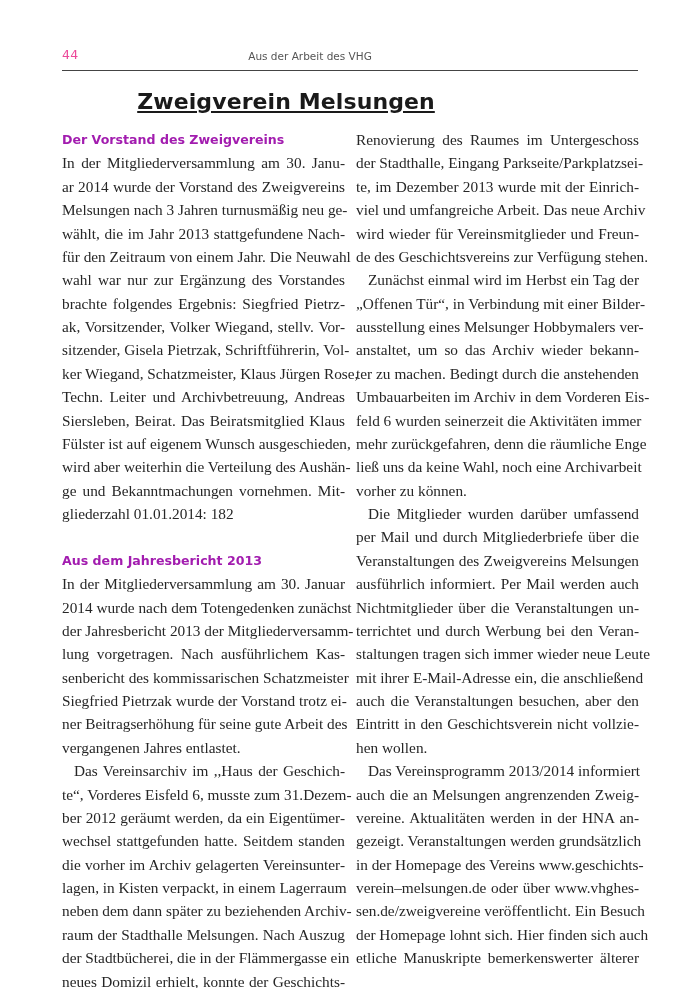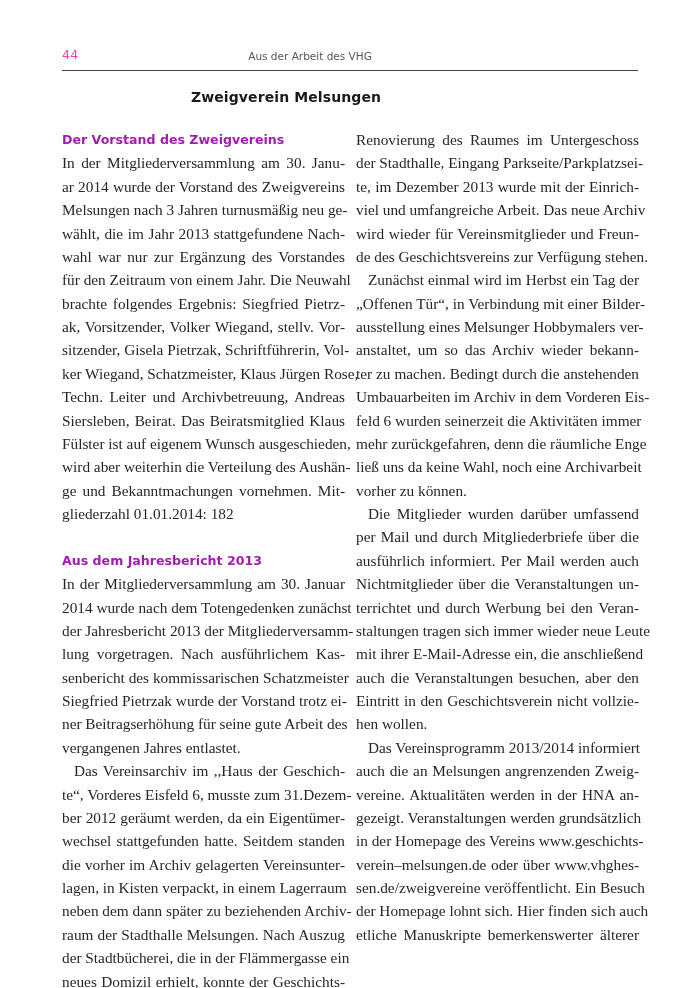--- a/index.html
+++ b/index.html
@@ -1,20 +1,20 @@
 <!DOCTYPE html>
 <html><head>
 <meta charset="utf-8">
 <style>
   html, body { margin: 0; padding: 0; background: #ffffff; }
   body { width: 700px; height: 988px; position: relative; overflow: hidden; color: #222222; }
   .page-number { position: absolute; left: 62px; top: 47px; font-family: "DejaVu Sans", sans-serif; font-size: 12.5px; color: #ec4899; letter-spacing: 0.2px; }
   .running-head { position: absolute; left: 0; width: 620px; top: 50px; text-align: center; font-family: "DejaVu Sans", sans-serif; font-size: 10.5px; color: #555; }
   .header-rule { position: absolute; left: 62px; width: 576px; top: 70px; height: 0; border-top: 1.3px solid #444; }
-  .article-title { position: absolute; left: 0; width: 572px; top: 89px; text-align: center; font-family: "DejaVu Sans", sans-serif; font-weight: bold; font-size: 14px; color: #1a1a1a; letter-spacing: 0.1px; }
+  .article-title { position: absolute; left: 0; width: 572px; top: 89px; text-align: center; font-family: "DejaVu Sans", sans-serif; font-weight: bold; font-size: 22px; color: #1a1a1a; letter-spacing: 0.1px; text-decoration: underline; }
   .column { position: absolute; top: 128px; width: 283px; }
   .col-left { left: 62px; }
   .col-right { left: 356px; }
   .line { display: block; height: 23.38px; line-height: 23.38px; font-family: "Liberation Serif", serif; font-size: 15.3px; color: #262626; white-space: nowrap; text-align: justify; text-align-last: justify; }
   .line.last { text-align-last: left; }
   .line.indent { padding-left: 12px; }
   .line.sub { font-family: "DejaVu Sans", sans-serif; font-weight: bold; font-size: 12.6px; color: #a21caf; text-align-last: left; }
   .line.blank { }
 </style>
 </head>
@@ -27,22 +27,22 @@
 </div>
 
 <h1 class="article-title" style="margin:0">Zweigverein Melsungen</h1>
 
 <div class="column col-left">
     <span class="line sub">Der Vorstand des Zweigvereins</span>
     <span class="line">In der Mitgliederversammlung am 30. Janu-</span>
     <span class="line">ar 2014 wurde der Vorstand des Zweigvereins</span>
     <span class="line">Melsungen nach 3 Jahren turnusmäßig neu ge-</span>
     <span class="line">wählt, die im Jahr 2013 stattgefundene Nach-</span>
+    <span class="line">für den Zeitraum von einem Jahr. Die Neuwahl</span>
     <span class="line">wahl war nur zur Ergänzung des Vorstandes</span>
-    <span class="line">für den Zeitraum von einem Jahr. Die Neuwahl</span>
     <span class="line">brachte folgendes Ergebnis: Siegfried Pietrz-</span>
     <span class="line">ak, Vorsitzender, Volker Wiegand, stellv. Vor-</span>
     <span class="line">sitzender, Gisela Pietrzak, Schriftführerin, Vol-</span>
     <span class="line">ker Wiegand, Schatzmeister, Klaus Jürgen Rose,</span>
     <span class="line">Techn. Leiter und Archivbetreuung, Andreas</span>
     <span class="line">Siersleben, Beirat. Das Beiratsmitglied Klaus</span>
     <span class="line">Fülster ist auf eigenem Wunsch ausgeschieden,</span>
     <span class="line">wird aber weiterhin die Verteilung des Aushän-</span>
     <span class="line">ge und Bekanntmachungen vornehmen. Mit-</span>
     <span class="line last">gliederzahl 01.01.2014: 182</span>
@@ -79,20 +79,21 @@
     <span class="line">ausstellung eines Melsunger Hobbymalers ver-</span>
     <span class="line">anstaltet, um so das Archiv wieder bekann-</span>
     <span class="line">ter zu machen. Bedingt durch die anstehenden</span>
     <span class="line">Umbauarbeiten im Archiv in dem Vorderen Eis-</span>
     <span class="line">feld 6 wurden seinerzeit die Aktivitäten immer</span>
     <span class="line">mehr zurückgefahren, denn die räumliche Enge</span>
     <span class="line">ließ uns da keine Wahl, noch eine Archivarbeit</span>
     <span class="line last">vorher zu können.</span>
     <span class="line indent">Die Mitglieder wurden darüber umfassend</span>
     <span class="line">per Mail und durch Mitgliederbriefe über die</span>
+    <span class="line">Veranstaltungen des Zweigvereins Melsungen</span>
     <span class="line">ausführlich informiert. Per Mail werden auch</span>
     <span class="line">Nichtmitglieder über die Veranstaltungen un-</span>
     <span class="line">terrichtet und durch Werbung bei den Veran-</span>
     <span class="line">staltungen tragen sich immer wieder neue Leute</span>
     <span class="line">mit ihrer E-Mail-Adresse ein, die anschließend</span>
     <span class="line">auch die Veranstaltungen besuchen, aber den</span>
     <span class="line">Eintritt in den Geschichtsverein nicht vollzie-</span>
     <span class="line last">hen wollen.</span>
     <span class="line indent">Das Vereinsprogramm 2013/2014 informiert</span>
     <span class="line">auch die an Melsungen angrenzenden Zweig-</span>

